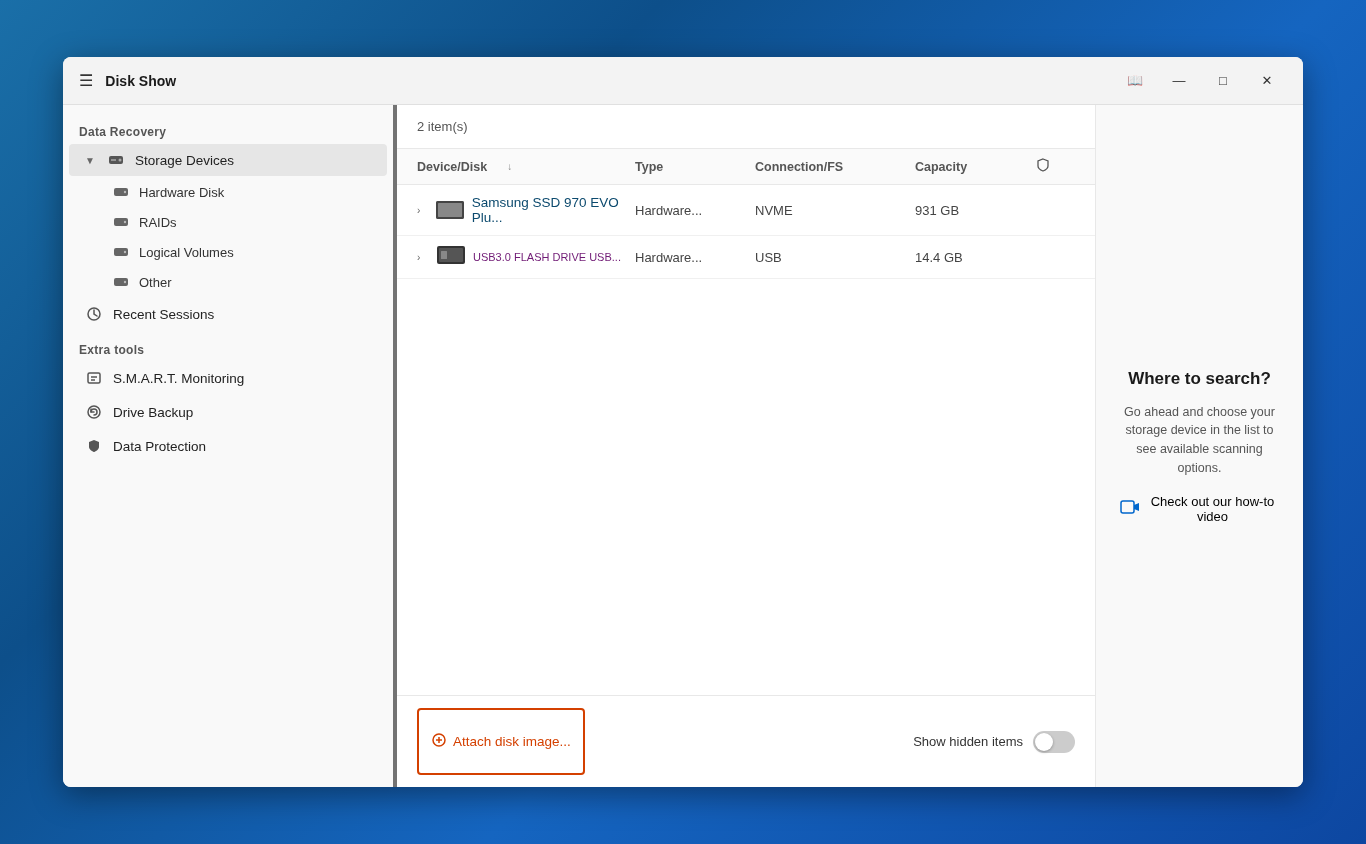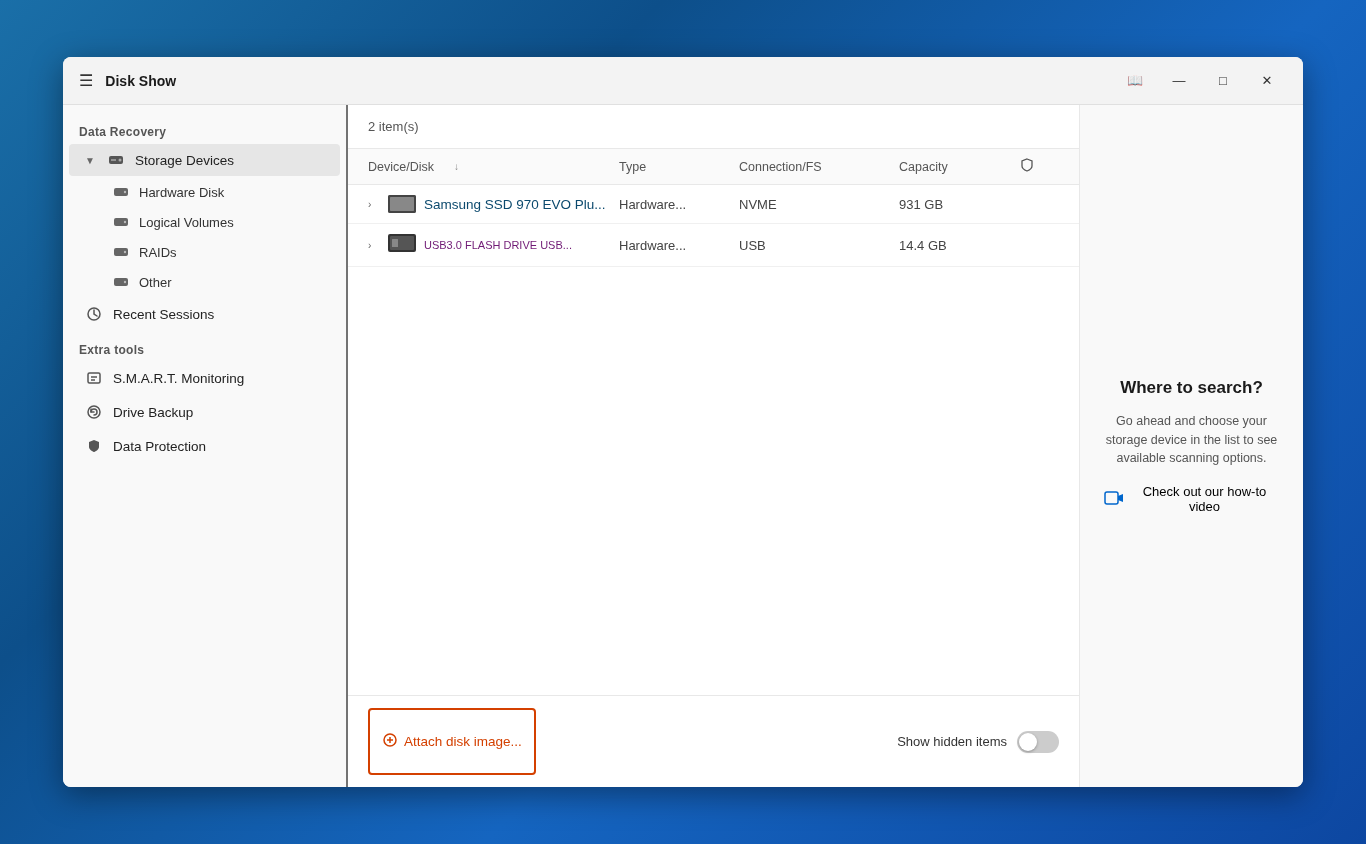--- a/index.html
+++ b/index.html
@@ -66,23 +66,23 @@
       color: #333;
       border-radius: 4px;
     }
     .content-area {
       display: flex;
       flex: 1;
       overflow: hidden;
     }
     
     .sidebar {
-      width: 285px;
+      width: 334px;
       background: #f9f9f9;
-      border-right: 2px solid #737373;
+      border-right: 4px solid #737373;
       display: flex;
       flex-direction: column;
       flex-shrink: 0;
       padding: 12px 0;
     }
     .sidebar-section-label {
       font-size: 12px;
       font-weight: 600;
       color: #555;
       padding: 8px 16px 4px 16px;
@@ -167,21 +167,21 @@
     .table-header {
       display: grid;
       grid-template-columns: 1fr 120px 160px 120px 40px;
       padding: 8px 20px;
       border-bottom: 1px solid #e8e8e8;
       background: #fafafa;
     }
     .col-header {
       font-size: 12.5px;
       color: #555;
-      font-weight: 400;
+      font-weight: 700;
       display: flex;
       align-items: center;
       gap: 20px;
     }
     .sort-arrow {
       font-size: 10px;
       color: #888;
     }
     .table-row {
       display: grid;
@@ -227,21 +227,21 @@
     .device-name-normal {
       font-size: 11px;
       color: #701a75;
     }
     .cell-text {
       font-size: 13px;
       color: #444;
     }
     
     .right-panel {
-      width: 224px;
+      width: 208px;
       background: #f9f9f9;
       border-left: 1px solid #e8e8e8;
       display: flex;
       flex-direction: column;
       align-items: center;
       justify-content: center;
       padding: 24px;
       text-align: center;
     }
     .where-to-search-title {
@@ -373,30 +373,30 @@
         </span>
         <span>Hardware Disk</span>
       </div>
       <div class="sidebar-sub-item">
         <span class="icon">
           <svg class="icon-svg" viewBox="0 0 16 16" fill="currentColor">
             <rect x="1" y="4" width="14" height="8" rx="2" fill="#666"></rect>
             <circle cx="12" cy="8" r="1.2" fill="#bbb"></circle>
           </svg>
         </span>
-        <span>Logical Volumes</span>
+        <span>RAIDs</span>
       </div>
       <div class="sidebar-sub-item">
         <span class="icon">
           <svg class="icon-svg" viewBox="0 0 16 16" fill="currentColor">
             <rect x="1" y="4" width="14" height="8" rx="2" fill="#666"></rect>
             <circle cx="12" cy="8" r="1.2" fill="#bbb"></circle>
           </svg>
         </span>
-        <span>RAIDs</span>
+        <span>Logical Volumes</span>
       </div>
       <div class="sidebar-sub-item">
         <span class="icon">
           <svg class="icon-svg" viewBox="0 0 16 16" fill="currentColor">
             <rect x="1" y="4" width="14" height="8" rx="2" fill="#666"></rect>
             <circle cx="12" cy="8" r="1.2" fill="#bbb"></circle>
           </svg>
         </span>
         <span>Other</span>
       </div>

